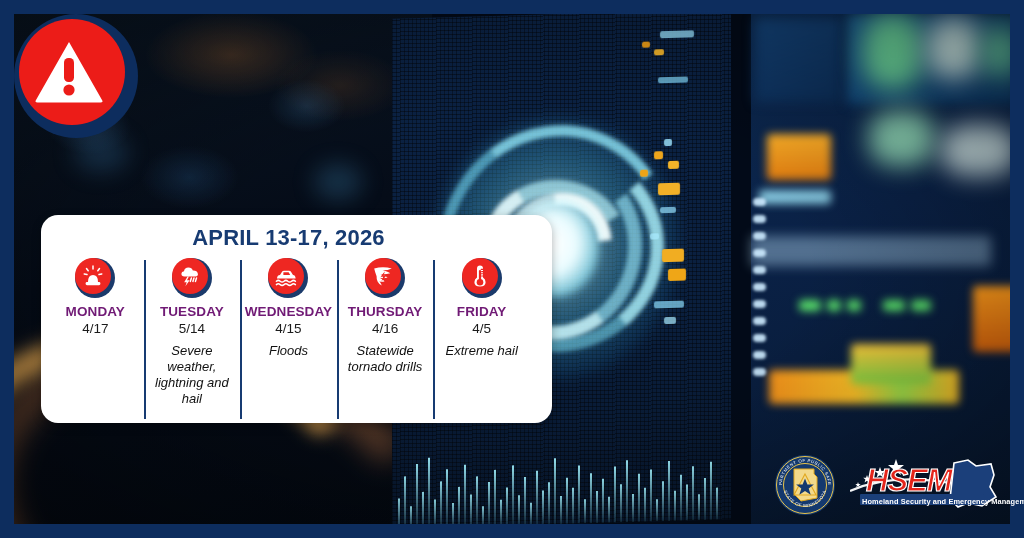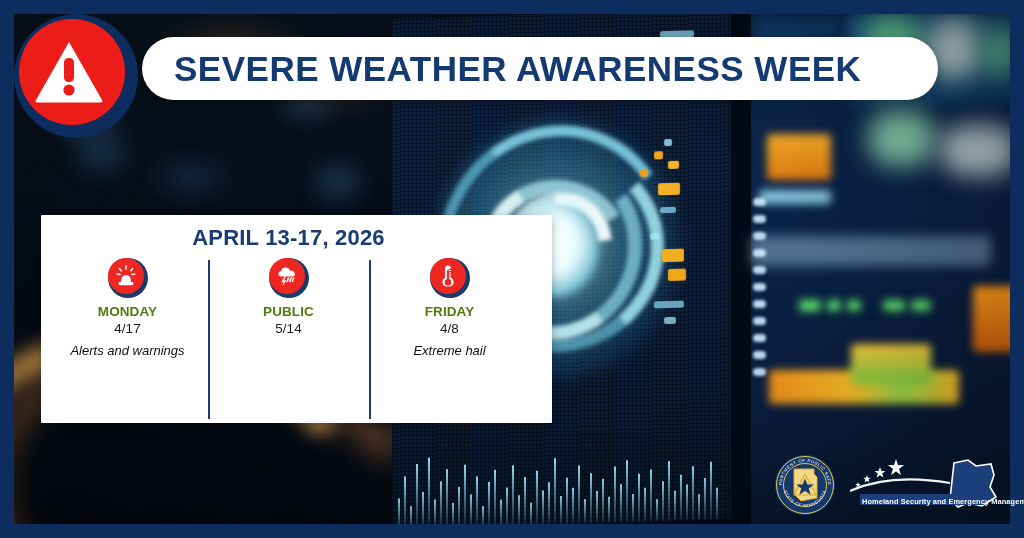--- a/index.html
+++ b/index.html
@@ -154,21 +154,21 @@
     position:absolute; left:5px; top:5px; right:13px; bottom:13px;
     border-radius:50%; background:#ec1c18;
   }
   .alert-tri { position:absolute; left:20px; top:26px; width:70px; height:64px; }
 
   
   .card {
     position:absolute; left:41px; top:215px;
     width:511px; height:208px;
     background:#ffffff;
-    border-radius:1px;
+    border-radius:17px;
     box-shadow:0 3px 10px rgba(0,0,0,.30);
     padding:10px 22px 0 6px;
     display:flex; flex-direction:column;
   }
   .card-date {
     text-align:center;
     color:#173b72;
     font-size:22px;
     font-weight:bold;
     letter-spacing:.2px;
@@ -182,21 +182,21 @@
   }
   .day + .day::before {
     content:""; position:absolute; left:0; top:2px; bottom:4px;
     width:2px; background:#173b72;
   }
   .day-icon { width:40px; height:40px; position:relative; margin-bottom:6px; }
   .ic-ring { position:absolute; inset:0; border-radius:50%; background:#1b3a6b; }
   .ic-disc { position:absolute; left:0; top:0; width:36px; height:36px; border-radius:50%; background:#ee2722; }
   .ic-svg { position:absolute; left:6px; top:6px; width:24px; height:24px; }
   .day-name {
-    color:#4d7c0f; font-size:13.5px; font-weight:bold;
+    color:#701a75; font-size:13.5px; font-weight:bold;
     letter-spacing:.1px; line-height:1.15; white-space:nowrap;
   }
   .day-date { color:#1b1b1b; font-size:13.5px; line-height:1.3; margin-bottom:6px; }
   .day-desc {
     color:#111; font-size:13px; font-style:italic; line-height:1.22;
     text-align:center;
   }
 
   
   .logos {
@@ -348,23 +348,20 @@
         <div class="dot-l"></div>
           <div class="dot-l"></div>
       </div>
     </div>
 
     <div class="vignette"></div>
   </div>
 
   <div class="frame"></div>
 
-  <div class="banner">
-    <div class="banner-title">SEVERE WEATHER AWARENESS WEEK</div>
-  </div>
 
   <div class="alert-badge">
     <div class="alert-ring"></div>
     <div class="alert-disc"></div>
     <svg class="alert-tri" viewBox="0 0 70 64">
       <path d="M35 2 L68 60 Q69.5 62.5 66.5 62.5 L3.5 62.5 Q0.5 62.5 2 60 Z" fill="#ffffff"></path>
       <rect x="30" y="18" width="10" height="24" rx="4.5" fill="#ec1c18"></rect>
       <circle cx="35" cy="50" r="5.6" fill="#ec1c18"></circle>
     </svg>
   </div>
@@ -385,61 +382,91 @@
               <line x1="18.5" y1="4.5" x2="16.8" y2="6.8"></line>
               <line x1="3.2" y1="10" x2="6" y2="10.6"></line>
               <line x1="20.8" y1="10" x2="18" y2="10.6"></line>
             </g>
             <path d="M7 18 Q7 11 12 11 Q17 11 17 18 Z" fill="#ffffff"></path>
             <rect x="4.6" y="18" width="14.8" height="3.2" rx="1.4" fill="#ffffff"></rect>
           </svg>
         </div>
         <div class="day-name">MONDAY</div>
         <div class="day-date">4/17</div>
-        <div class="day-desc">Alerts and warnings</div>
       </div>
 
       <div class="day">
         <div class="day-icon">
           <div class="ic-ring"></div>
             <div class="ic-disc"></div>
           <svg class="ic-svg" viewBox="0 0 24 24">
             <path d="M6.4 12.4 Q3.4 12.4 3.4 9.8 Q3.4 7.4 6 7.2 Q6.6 3.6 10.4 3.6 Q14 3.6 14.8 6.6 Q19.2 6.4 19.8 9.6 Q20.6 12.4 17.4 12.4 Z" fill="#ffffff"></path>
             <path d="M9.6 12.6 L6.2 18.2 L8.7 18.2 L7.4 22.2 L11.6 16.3 L9 16.3 L10.9 12.6 Z" fill="#ffffff"></path>
             <g stroke="#ffffff" stroke-width="1.5" stroke-linecap="round">
               <line x1="13.4" y1="14" x2="12.3" y2="17.4"></line>
               <line x1="16" y1="14" x2="14.9" y2="17.4"></line>
               <line x1="18.5" y1="14" x2="17.4" y2="17.4"></line>
             </g>
           </svg>
         </div>
-        <div class="day-name">PUBLIC</div>
+        <div class="day-name">TUESDAY</div>
         <div class="day-date">5/14</div>
-      </div>
-
-
+        <div class="day-desc">Severe weather, lightning and hail</div>
+      </div>
+
+      <div class="day">
+        <div class="day-icon">
+          <div class="ic-ring"></div>
+            <div class="ic-disc"></div>
+          <svg class="ic-svg" viewBox="0 0 24 24">
+            <path d="M3 14.6 Q3 11.4 6 11 L8.2 7.6 Q8.8 6.7 10 6.7 L15 6.7 Q16.2 6.7 16.8 7.6 L19 11 Q21.6 11.4 21.6 14.6 Z" fill="#ffffff"></path>
+            <path d="M9.4 8.3 L14.6 8.3 L16.2 10.9 L9.4 10.9 Z" fill="#ee2722"></path>
+            <g stroke="#ffffff" stroke-width="1.5" stroke-linecap="round" fill="none">
+              <path d="M2.4 17.2 Q4.3 15.6 6.2 17.2 Q8.1 18.8 10 17.2 Q11.9 15.6 13.8 17.2 Q15.7 18.8 17.6 17.2 Q19.5 15.6 21.4 17.2"></path>
+              <path d="M2.4 20.6 Q4.3 19 6.2 20.6 Q8.1 22.2 10 20.6 Q11.9 19 13.8 20.6 Q15.7 22.2 17.6 20.6 Q19.5 19 21.4 20.6"></path>
+            </g>
+          </svg>
+        </div>
+        <div class="day-name">WEDNESDAY</div>
+        <div class="day-date">4/15</div>
+        <div class="day-desc">Floods</div>
+      </div>
+
+      <div class="day">
+        <div class="day-icon">
+          <div class="ic-ring"></div>
+            <div class="ic-disc"></div>
+          <svg class="ic-svg" viewBox="0 0 24 24">
+            <path d="M3.2 4.4 Q12 2.2 20.8 4.4 Q16 6.6 11.6 6.3 Q17.4 7.8 19.2 9.2 Q13.6 11 9.2 10 Q14.4 11.8 16.6 13.4 Q12.4 14.8 8.6 13.8 Q12 15.6 13.6 17.2 Q10.8 18.2 8.4 17.2 Q10.2 19.4 10.8 21.6 Q8 20.2 6.6 17.4 Q5.4 15 5.6 12.2 Q4 8 3.2 4.4 Z" fill="#ffffff"></path>
+            <path d="M13.9 7.2 L9.6 12.7 L12.2 12.7 L10.4 17.6 L15.4 11.4 L12.6 11.4 Z" fill="#ee2722"></path>
+          </svg>
+        </div>
+        <div class="day-name">THURSDAY</div>
+        <div class="day-date">4/16</div>
+        <div class="day-desc">Statewide tornado drills</div>
+      </div>
 
       <div class="day">
         <div class="day-icon">
           <div class="ic-ring"></div>
             <div class="ic-disc"></div>
           <svg class="ic-svg" viewBox="0 0 24 24">
             <path d="M12 1.6 Q15 1.6 15 4.6 L15 13.6 Q17.6 15.2 17.6 18.2 Q17.6 22.4 12 22.4 Q6.4 22.4 6.4 18.2 Q6.4 15.2 9 13.6 L9 4.6 Q9 1.6 12 1.6 Z" fill="#ffffff"></path>
             <circle cx="12" cy="18.2" r="3.3" fill="#ee2722"></circle>
             <rect x="10.9" y="6" width="2.2" height="11" rx="1.1" fill="#ee2722"></rect>
             <g stroke="#ee2722" stroke-width="1.1" stroke-linecap="round">
               <line x1="15" y1="5.4" x2="13.2" y2="5.4"></line>
               <line x1="15" y1="7.6" x2="13.6" y2="7.6"></line>
               <line x1="15" y1="9.8" x2="13.2" y2="9.8"></line>
               <line x1="15" y1="12" x2="13.6" y2="12"></line>
             </g>
           </svg>
         </div>
         <div class="day-name">FRIDAY</div>
-        <div class="day-date">4/8</div>
+        <div class="day-date">4/5</div>
         <div class="day-desc">Extreme hail</div>
       </div>
 
     </div>
   </div>
 
   <div class="logos">
 
     <div class="seal">
       <svg viewBox="0 0 62 62" width="62" height="62">
@@ -467,18 +494,19 @@
         <path d="M104 6 L118 3 L126 9 L141 7 L144 18 L140 30 L146 40 L132 49 L118 46 L108 50 L100 42 Z" fill="#1b3f7a" stroke="#ffffff" stroke-width="1.6"></path>
         <g fill="#ffffff">
           <polygon points="46,2 48,8 54,8 49,12 51,18 46,14.5 41,18 43,12 38,8 44,8"></polygon>
           <polygon points="30,10 31.4,14 35.4,14 32.2,16.6 33.4,20.6 30,18.2 26.6,20.6 27.8,16.6 24.6,14 28.6,14"></polygon>
           <polygon points="17,18 18,20.8 20.8,20.8 18.6,22.6 19.4,25.4 17,23.7 14.6,25.4 15.4,22.6 13.2,20.8 16,20.8"></polygon>
           <polygon points="8,25 8.7,27 10.7,27 9.1,28.3 9.7,30.3 8,29.1 6.3,30.3 6.9,28.3 5.3,27 7.3,27"></polygon>
         </g>
         <path d="M0 34 Q40 16 100 26" stroke="#ffffff" stroke-width="2.2" fill="none" opacity=".95"></path>
         <rect x="10" y="37" width="124" height="11" rx="1" fill="#1b3f7a"></rect>
       </svg>
+      <div class="hsem-word">HSEM</div>
       <div class="hsem-tag">Homeland Security and Emergency Management</div>
     </div>
 
   </div>
 
 </div>
 
 </body></html>

